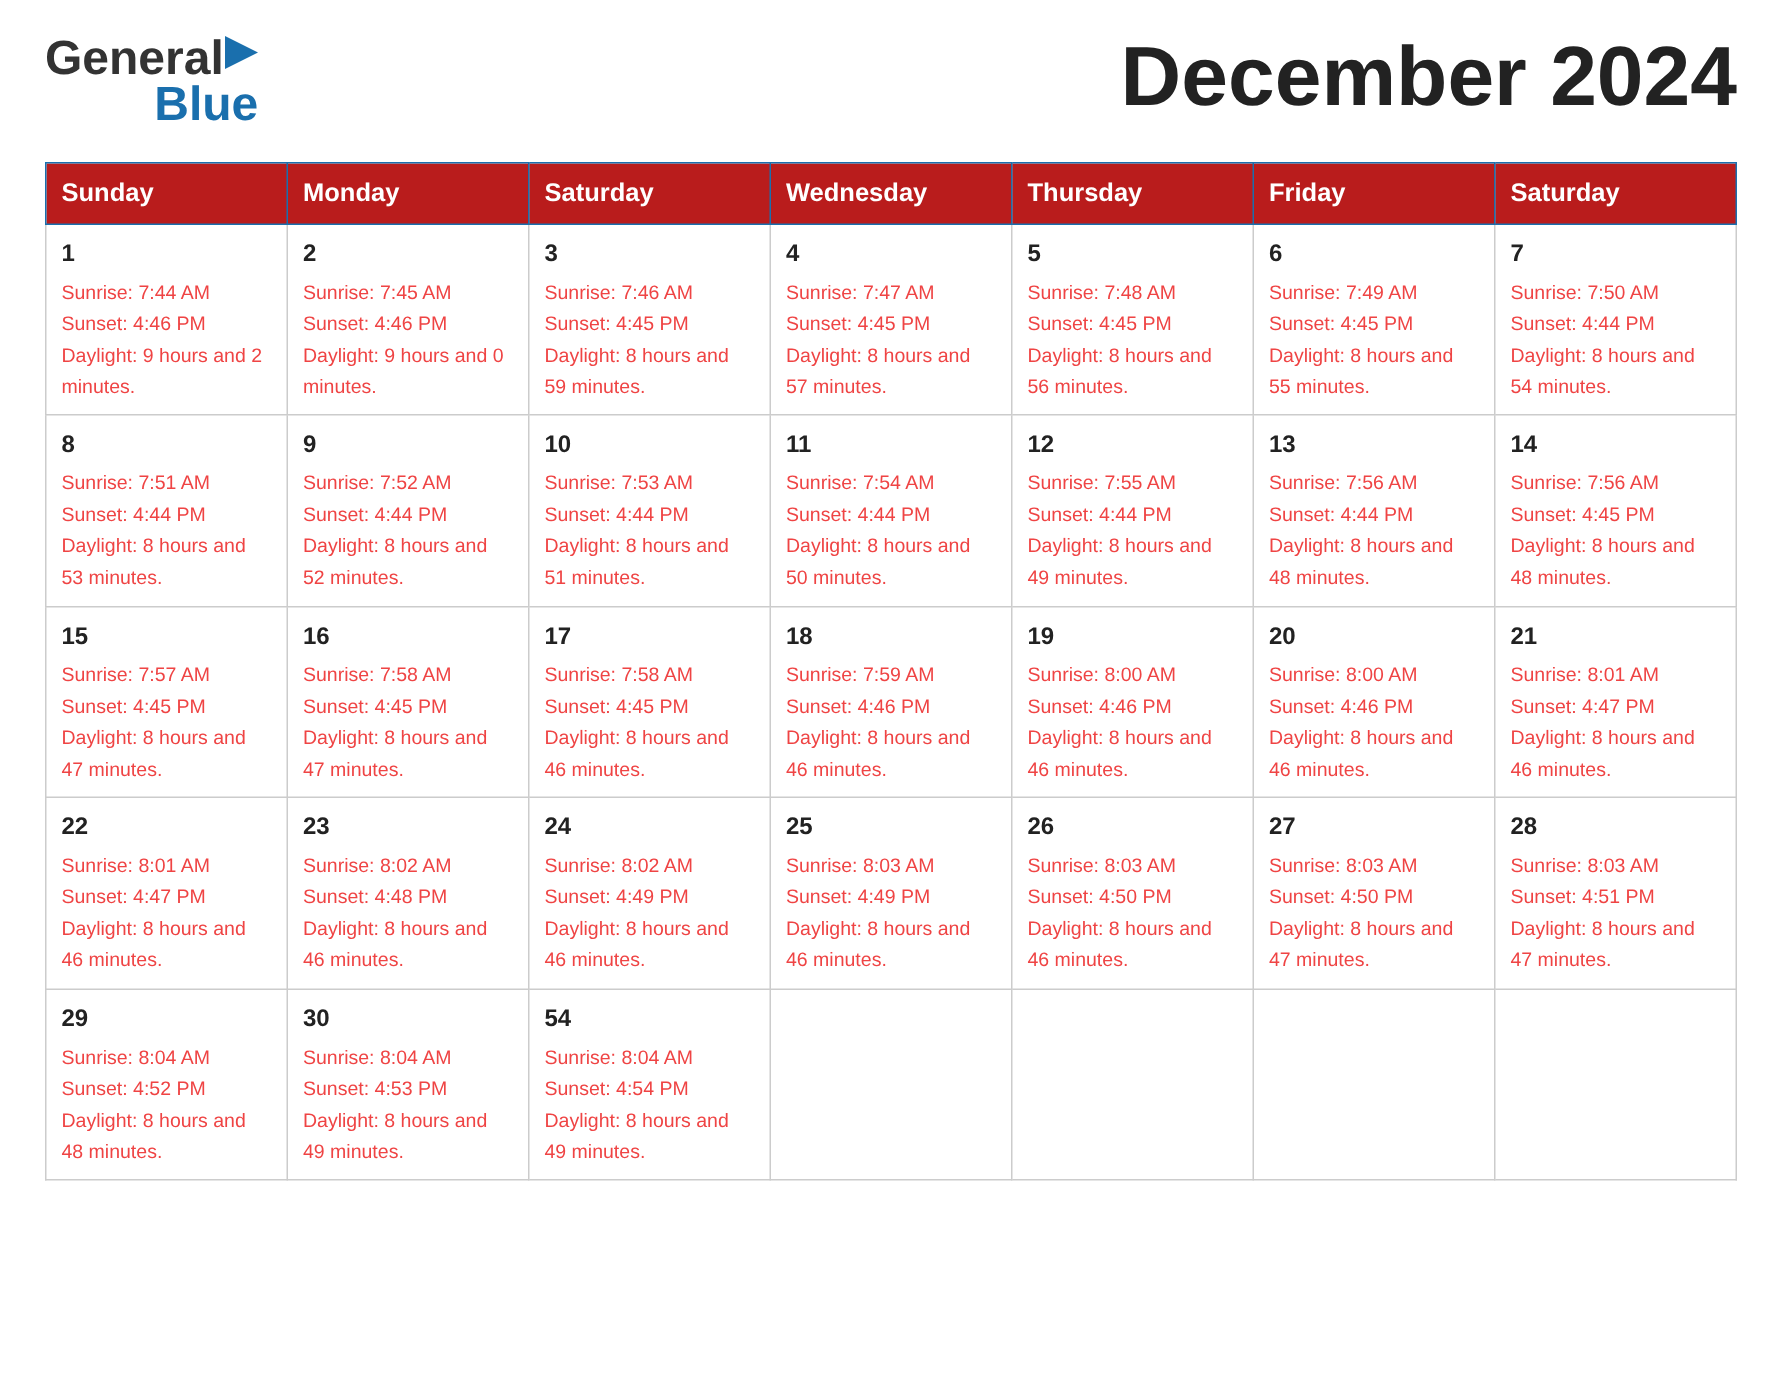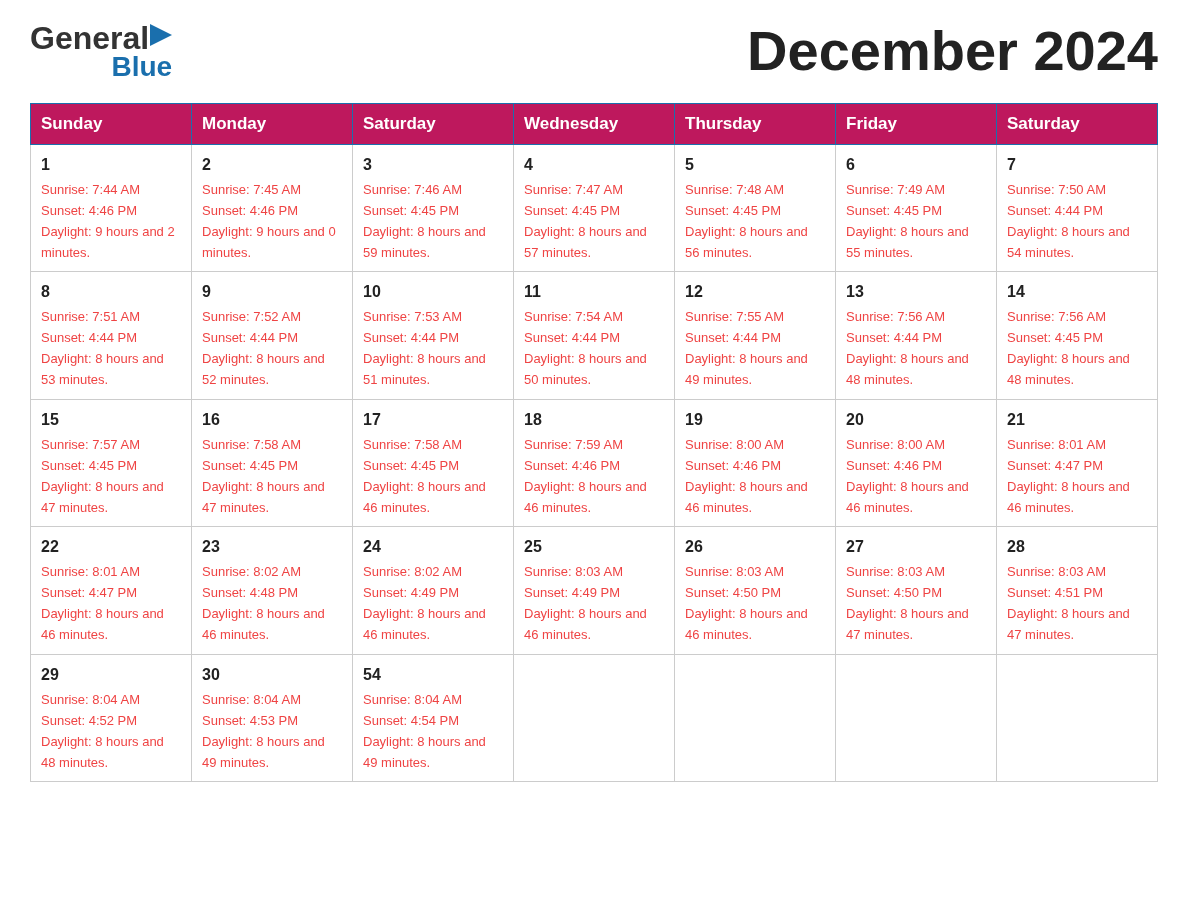--- a/index.html
+++ b/index.html
@@ -34,21 +34,21 @@
       font-size: 22px;
       color: #555;
       margin-top: 4px;
     }
     .calendar-table {
       width: 100%;
       border-collapse: collapse;
       border: 1px solid #aaa;
     }
     .calendar-table th {
-      background-color: #be185d;
+      background-color: #b91c1c;
       color: #ffffff;
       padding: 10px 10px;
       font-size: 17px;
       font-weight: bold;
       text-align: left;
       border: 1px solid #1a6fad;
     }
     .calendar-table td {
       vertical-align: top;
       padding: 8px 10px;
@@ -79,21 +79,21 @@
 <body>
 
 <div class="header">
   <div class="logo">
     <div style="display:flex;align-items:center;">
       <span style="font-size:32px;font-weight:bold;color:#333;">General</span>
       <svg width="22" height="22" viewBox="0 0 22 22" style="margin-left:1px;margin-top:-8px;">
         <polygon points="0,0 22,11 0,22" fill="#1a6fad"></polygon>
       </svg>
     </div>
-    <span style="font-size:28px;font-weight:bold;color:#1a6fad;margin-top:-6px;">Blue</span>
+    <span style="font-size:32px;font-weight:bold;color:#1a6fad;margin-top:-6px;">Blue</span>
   </div>
   <div class="title-section">
     <div class="month-title">December 2024</div>
   </div>
 </div>
 
 <table class="calendar-table">
   <thead>
     <tr>
       <th>Sunday</th>

